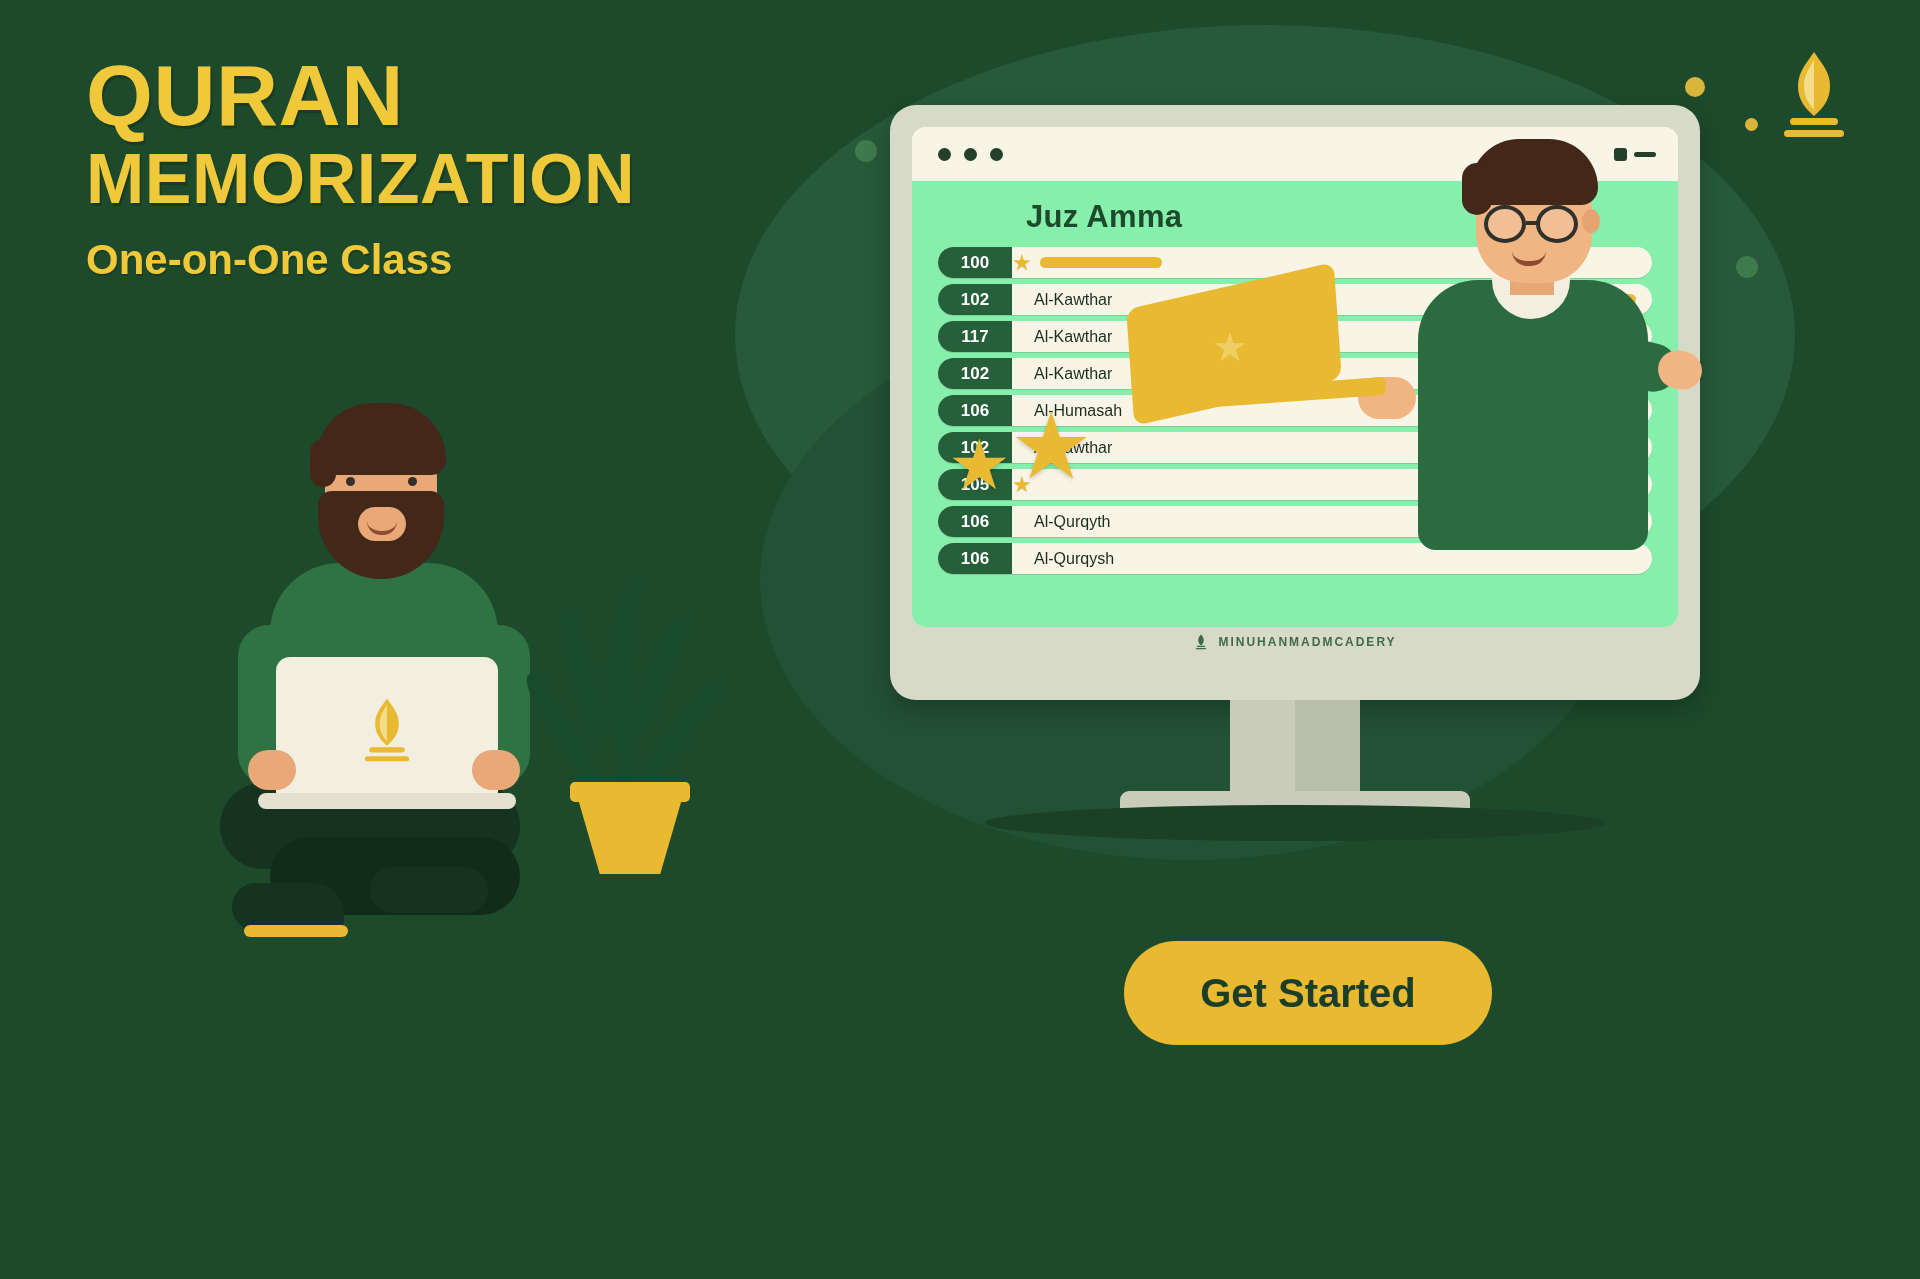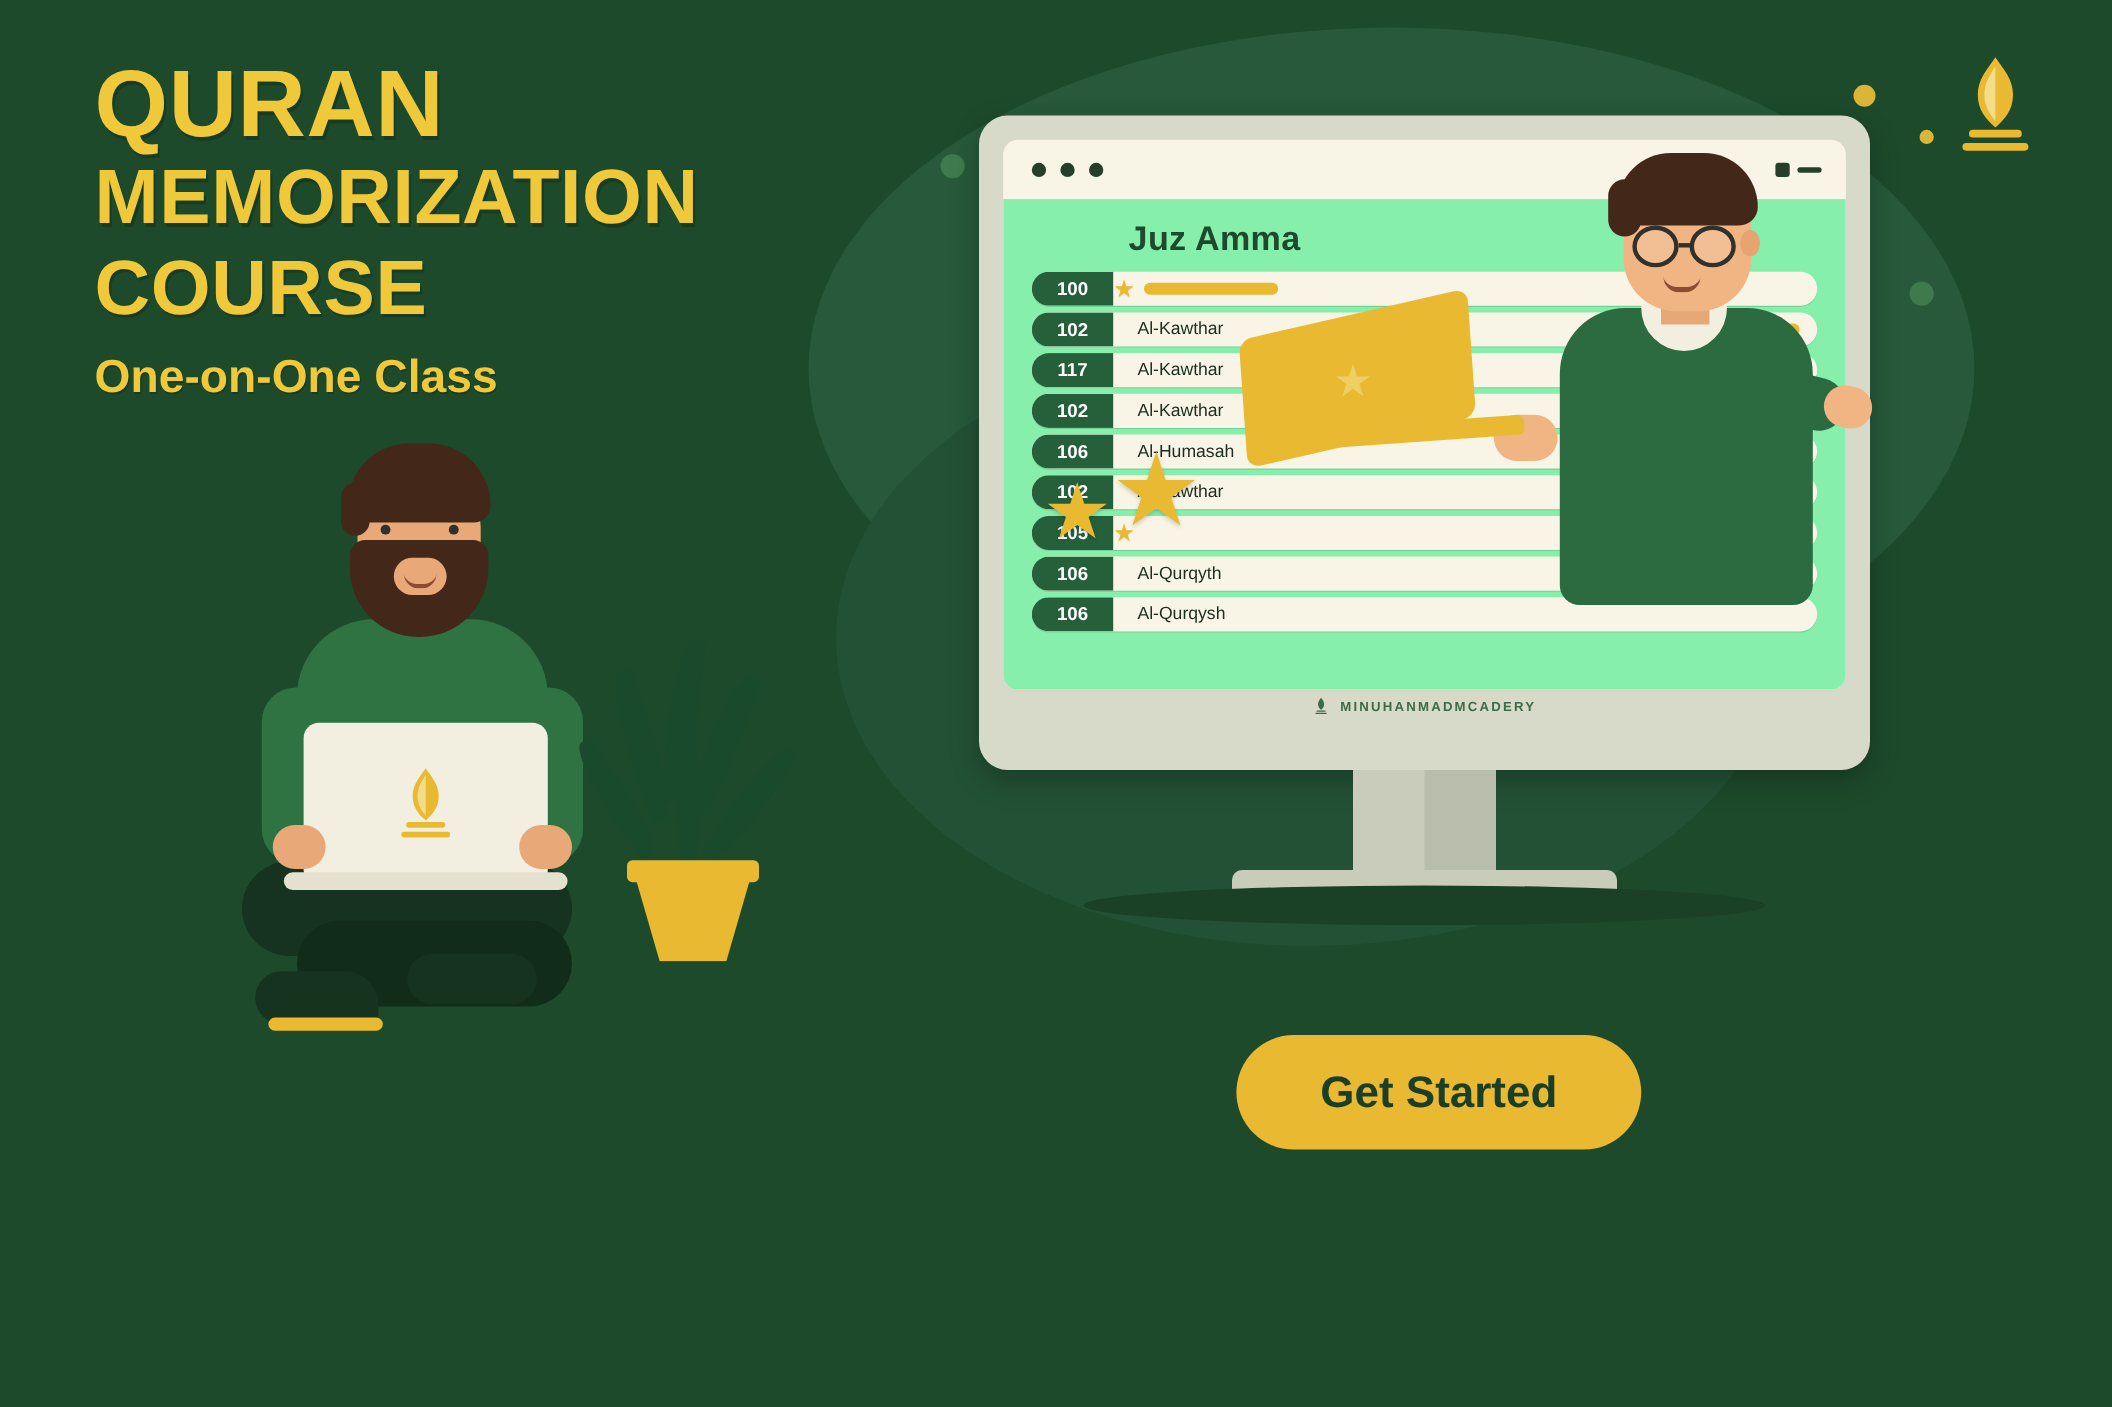--- a/index.html
+++ b/index.html
@@ -191,21 +191,20 @@
       <path d="M46 4 C54 16 62 24 62 38 C62 52 55 60 46 68 C37 60 30 52 30 38 C30 24 38 16 46 4 Z" fill="#e8b931"></path>
       <path d="M46 12 C40 22 36 28 36 38 C36 48 40 55 46 62 Z" fill="#f3dd8a"></path>
       <rect x="22" y="70" width="48" height="7" rx="3.5" fill="#e8b931"></rect>
       <rect x="16" y="82" width="60" height="7" rx="3.5" fill="#e8b931"></rect>
     </svg>
   </div>
 
   <div class="headline">
     <div class="h-line h1">QURAN</div>
     <div class="h-line h2">MEMORIZATION</div>
-    <div class="h-line h3">COURSE</div>
     <div class="subtitle">One-on-One Class</div>
   </div>
 
   <div class="monitor">
     <div class="bezel"></div>
 
     <div class="screen">
       <div class="titlebar">
         <span class="tl-dot"></span>
         <span class="tl-dot"></span>

